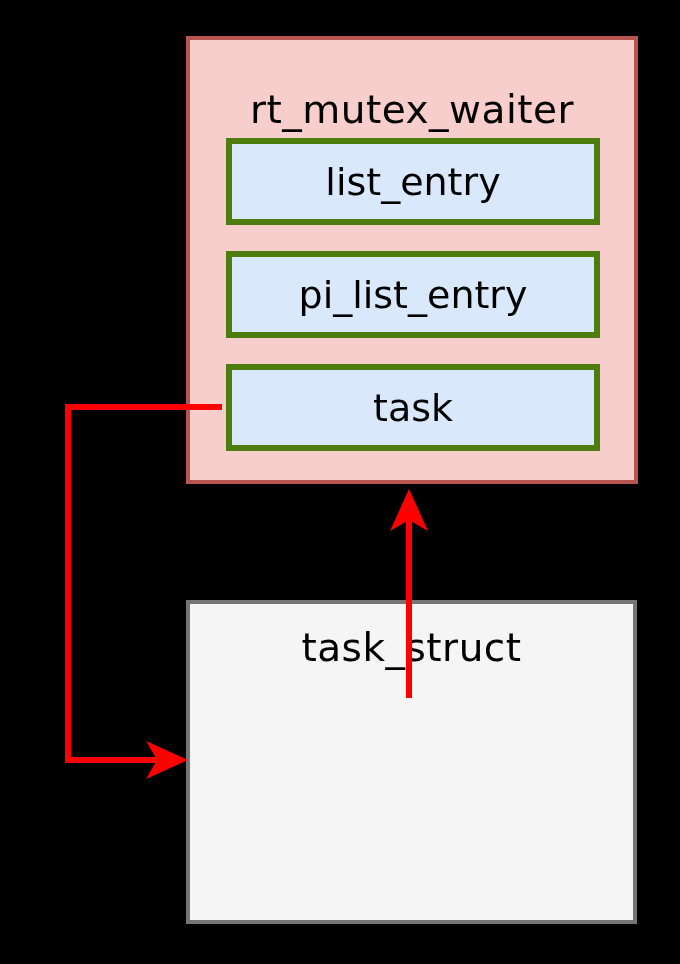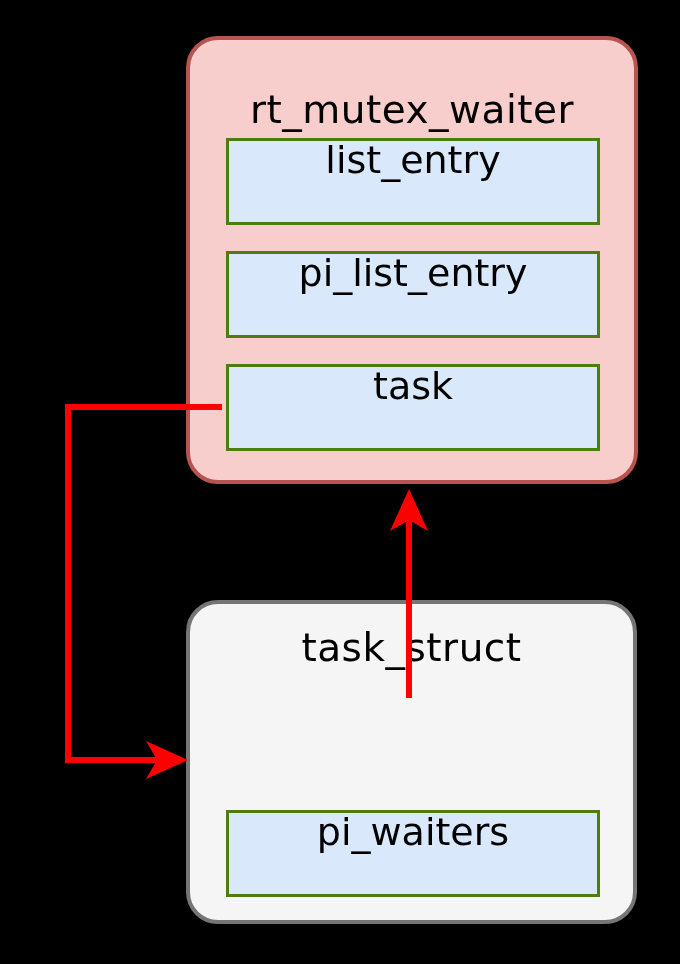--- a/index.html
+++ b/index.html
@@ -14,21 +14,20 @@
     height: 964px;
     background: #000000;
     overflow: hidden;
     font-family: "DejaVu Sans", sans-serif;
   }
 
   
   .struct-box {
     position: absolute;
     box-sizing: border-box;
-    border-radius: 32px;
   }
   .struct-box.waiter {
     left: 186px;
     top: 36px;
     width: 452px;
     height: 448px;
     background: #f8cecc;
     border: 4px solid #b85450;
   }
   .struct-box.taskstruct {
@@ -54,23 +53,23 @@
     white-space: nowrap;
   }
   .struct-box.waiter .struct-title { top: 50px; }
   .struct-box.taskstruct .struct-title { top: 24px; }
 
   
   .member-box {
     position: absolute;
     box-sizing: border-box;
     background: #dae8fc;
-    border: 3px solid #4d7c0f;
+    border: 6px solid #4d7c0f;
     display: flex;
-    align-items: flex-start;
+    align-items: center;
     justify-content: center;
     color: #000000;
     font-family: "DejaVu Sans", sans-serif;
     font-size: 38px;
     line-height: 1;
     white-space: nowrap;
   }
   
   .member-box.m-w0 { left: 36px; top: 98px;  width: 374px; height: 87px; }
   .member-box.m-w1 { left: 36px; top: 211px; width: 374px; height: 87px; }
@@ -107,23 +106,20 @@
 
     <div class="member-box m-w1">
       <span>pi_list_entry</span>
     </div>
   </div>
 
   <div class="struct-box taskstruct">
     <div class="struct-title">task_struct</div>
 
 
-    <div class="member-box m-t1">
-      <span>pi_waiters</span>
-    </div>
   </div>
 
   <svg class="edge-layer" viewBox="0 0 680 964" width="680" height="964">
 
     <g>
       <path d="M 222,407 L 68,407 L 68,760 L 160,760" fill="none" stroke="#ff0000" stroke-width="6"></path>
       <polygon points="188,760 146,779 157,760 146,741" fill="#ff0000"></polygon>
     </g>
 
     <g>

